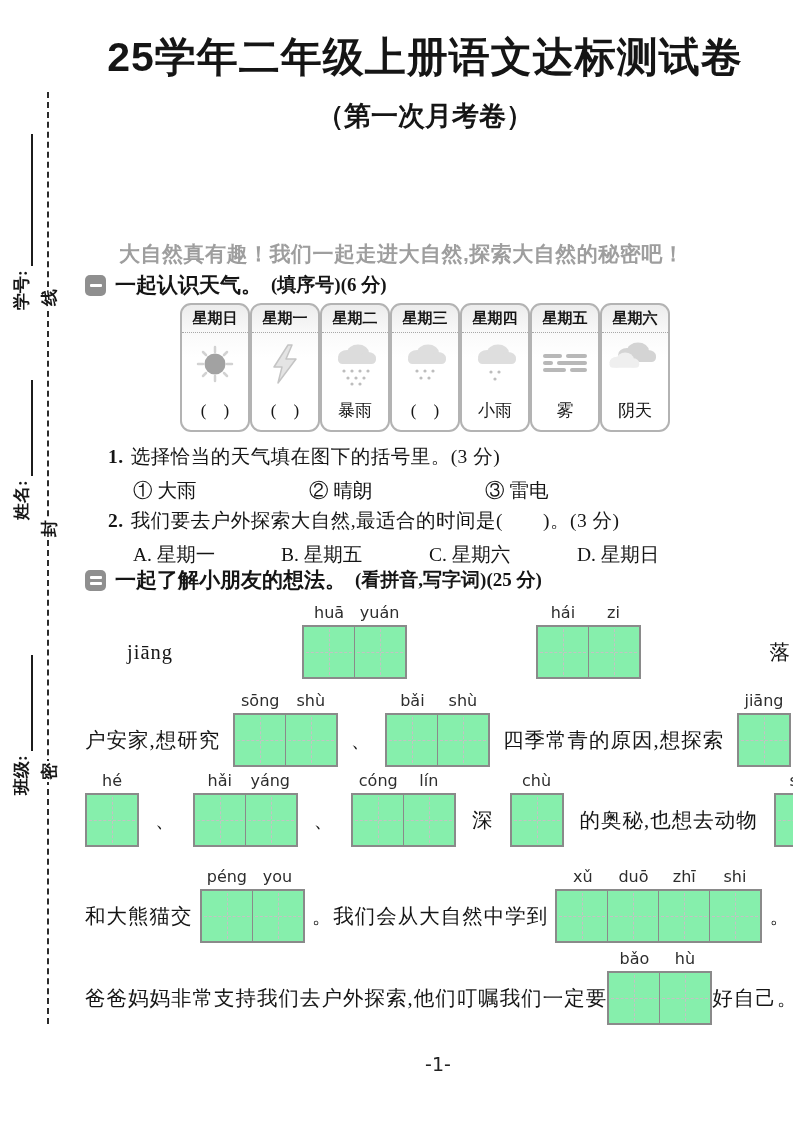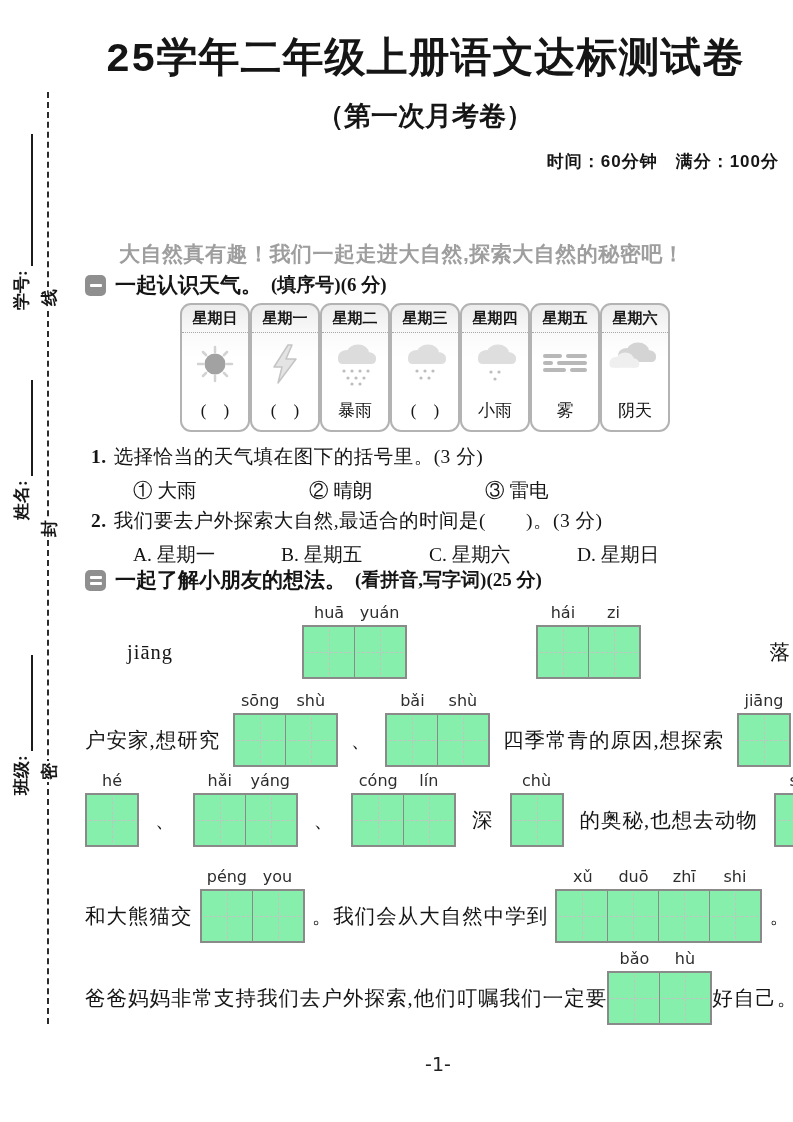--- a/index.html
+++ b/index.html
@@ -42,21 +42,21 @@
     left:39px;
   }
   .sealch-xian{top:288px;}
   .sealch-feng{top:519px;}
   .sealch-mi{top:762px;}
 
   
   .title{
     position:absolute;top:30px;left:70px;width:710px;
     text-align:center;
-    font-family:Liberation Mono, monospace;
+    font-family:Liberation Sans, sans-serif;
     font-weight:bold;font-size:41px;letter-spacing:1px;
   }
   .subtitle{
     position:absolute;top:98px;left:70px;width:710px;
     text-align:center;
     font-family:"Liberation Sans", sans-serif;
     font-weight:bold;font-size:27px;
   }
   .meta{
     position:absolute;top:150px;right:14px;
@@ -106,21 +106,21 @@
   }
   .card-day{
     height:27px;line-height:27px;text-align:center;
     font-size:15px;font-weight:bold;
     border-bottom:1.5px dotted #a8a8a8;
   }
   .card-ic{height:62px;display:flex;align-items:center;justify-content:center;}
   .card-label{flex:1;display:flex;align-items:center;justify-content:center;font-size:17px;padding-bottom:4px;}
 
   
-  .q{position:absolute;left:91px;font-size:19.5px;letter-spacing:0.5px;white-space:nowrap;}
+  .q{position:absolute;left:108px;font-size:19.5px;letter-spacing:0.5px;white-space:nowrap;}
   .qnum{font-weight:bold;margin-right:7px;}
   .q1{top:443px;}
   .q2{top:507px;}
   .opts{position:absolute;font-size:19.5px;display:flex;}
   .opts1{left:133px;top:477px;}
   .opts1 .opt{width:176px;}
   .opts2{left:133px;top:541px;}
   .opts2 .opt{width:148px;}
 
   
@@ -167,21 +167,20 @@
   <div class="mfield mfield-banji">
     <span>班级:</span>
     <span class="mline"></span>
   </div>
   <span class="sealch sealch-xian">线</span>
   <span class="sealch sealch-feng">封</span>
   <span class="sealch sealch-mi">密</span>
 
   <div class="title">25学年二年级上册语文达标测试卷</div>
   <div class="subtitle">（第一次月考卷）</div>
-  <div class="meta">时间：60分钟　满分：100分</div>
 
 
   <div class="intro">大自然真有趣！我们一起走进大自然,探索大自然的秘密吧！</div>
 
   <div class="sec-header sec1-header">
     <span class="sec-icon">
         <i></i>
       </span>
     <span class="sec-title">一起认识天气。</span>
     <span class="sec-note">(填序号)(6 分)</span>

